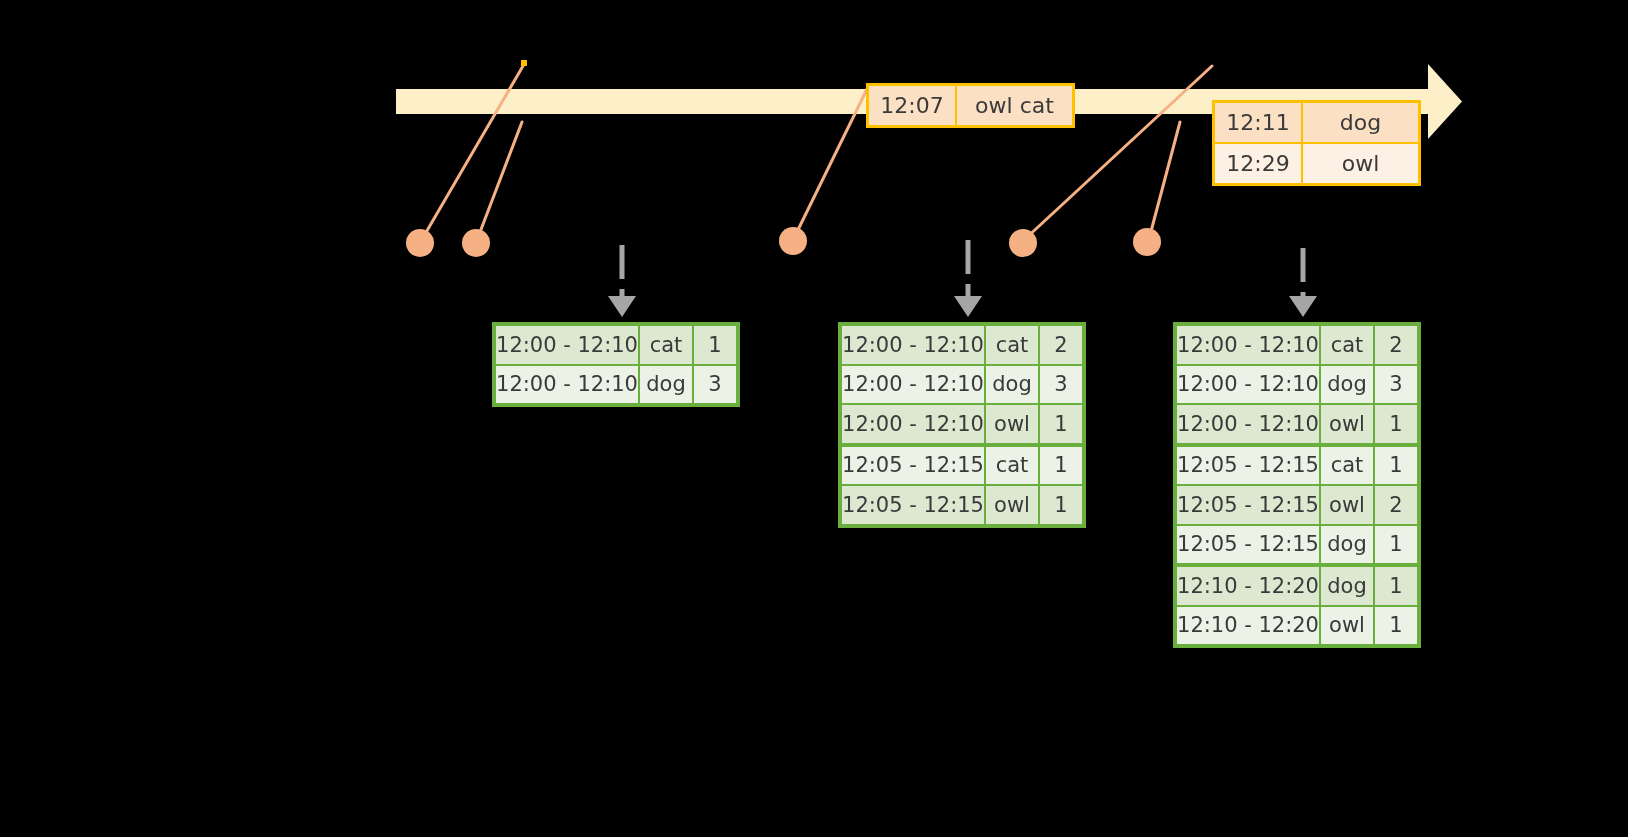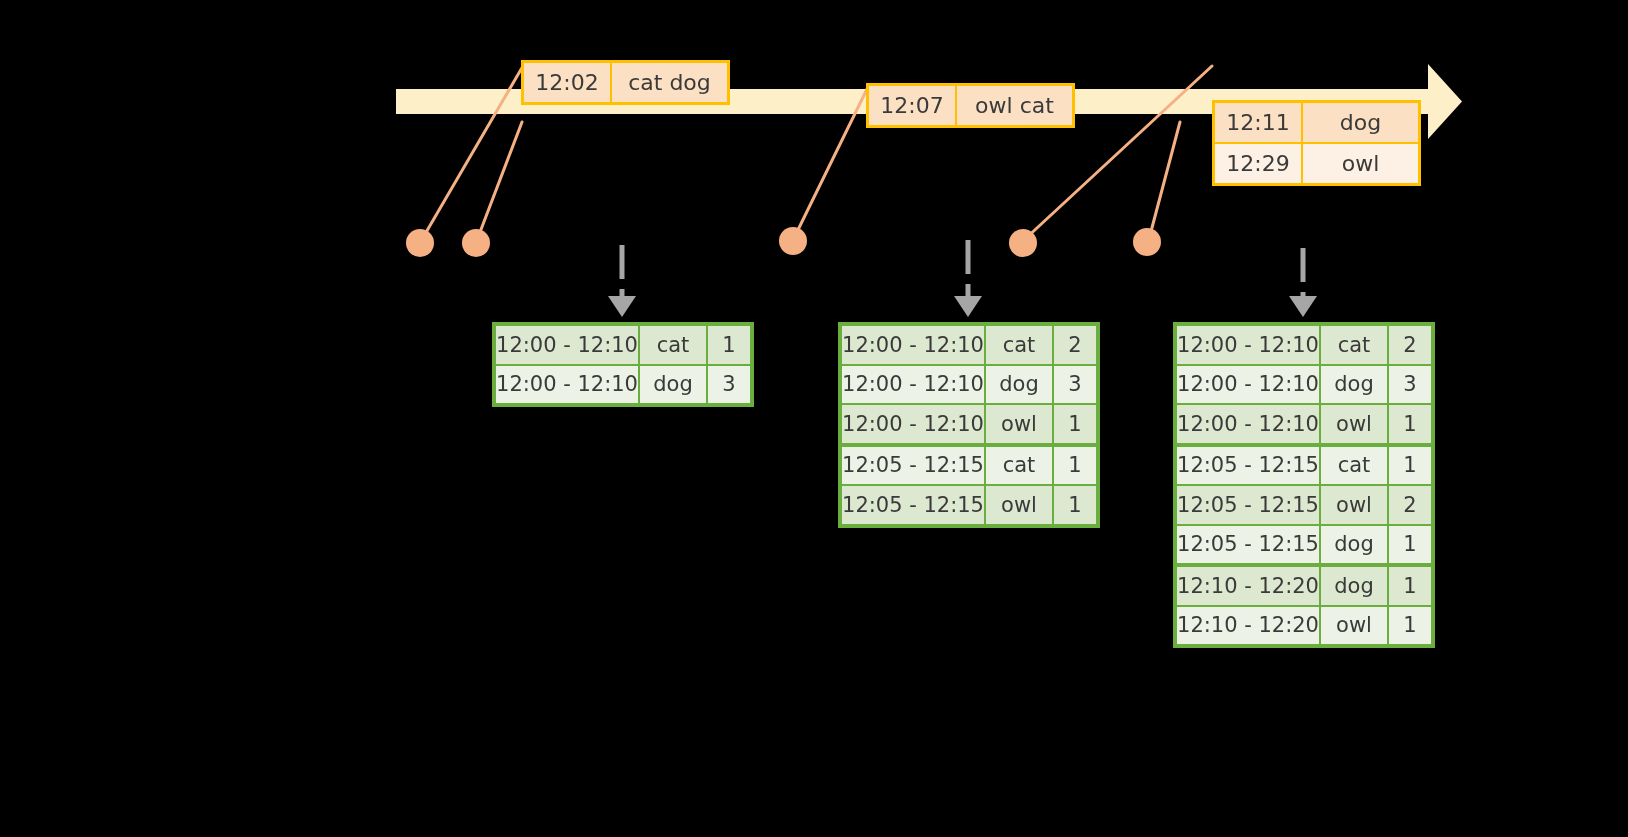--- a/index.html
+++ b/index.html
@@ -80,21 +80,21 @@
     box-sizing: border-box;
     display: flex;
     align-items: center;
     justify-content: center;
     font-size: 21px;
     color: #3a3a3a;
     height: 37.5px;
     text-align: right;
   }
   .rt-win  { width: 144px; border-right: 2px solid #6AAF3D; }
-  .rt-word { width: 68px;  border-right: 2px solid #6AAF3D; }
+  .rt-word { width: 54px;  border-right: 2px solid #6AAF3D; }
   .rt-cnt  { width: 42px; }
   .rt-row.alt-a .rt-win, .rt-row.alt-a .rt-word, .rt-row.alt-a .rt-cnt { background: #DCE8D0; }
   .rt-row.alt-b .rt-win, .rt-row.alt-b .rt-word, .rt-row.alt-b .rt-cnt { background: #ECF2E6; }
 </style>
 </head>
 <body>
 
 <div id="stage">
 
   <svg class="layer" viewBox="0 0 1628 837">
@@ -129,24 +129,20 @@
         <path d="M 954 296 L 968 317 L 982 296 Z" fill="#A6A6A6" stroke="none"></path>
       </g>
       <g>
         <line x1="1303" y1="248" x2="1303" y2="300" stroke-dasharray="34 10"></line>
         <path d="M 1289 296 L 1303 317 L 1317 296 Z" fill="#A6A6A6" stroke="none"></path>
       </g>
     </g>
   </svg>
 
   <div class="event-box" style="left:521px; top:60px;">
-    <div class="event-row shade-dark">
-      <div class="ev-time">12:02</div>
-      <div class="ev-words">cat dog</div>
-    </div>
   </div>
 
   <div class="event-box" style="left:866px; top:83px;">
     <div class="event-row shade-dark">
       <div class="ev-time">12:07</div>
       <div class="ev-words">owl cat</div>
     </div>
   </div>
 
   <div class="event-box" style="left:1212px; top:60px;margin-top:40px;">

